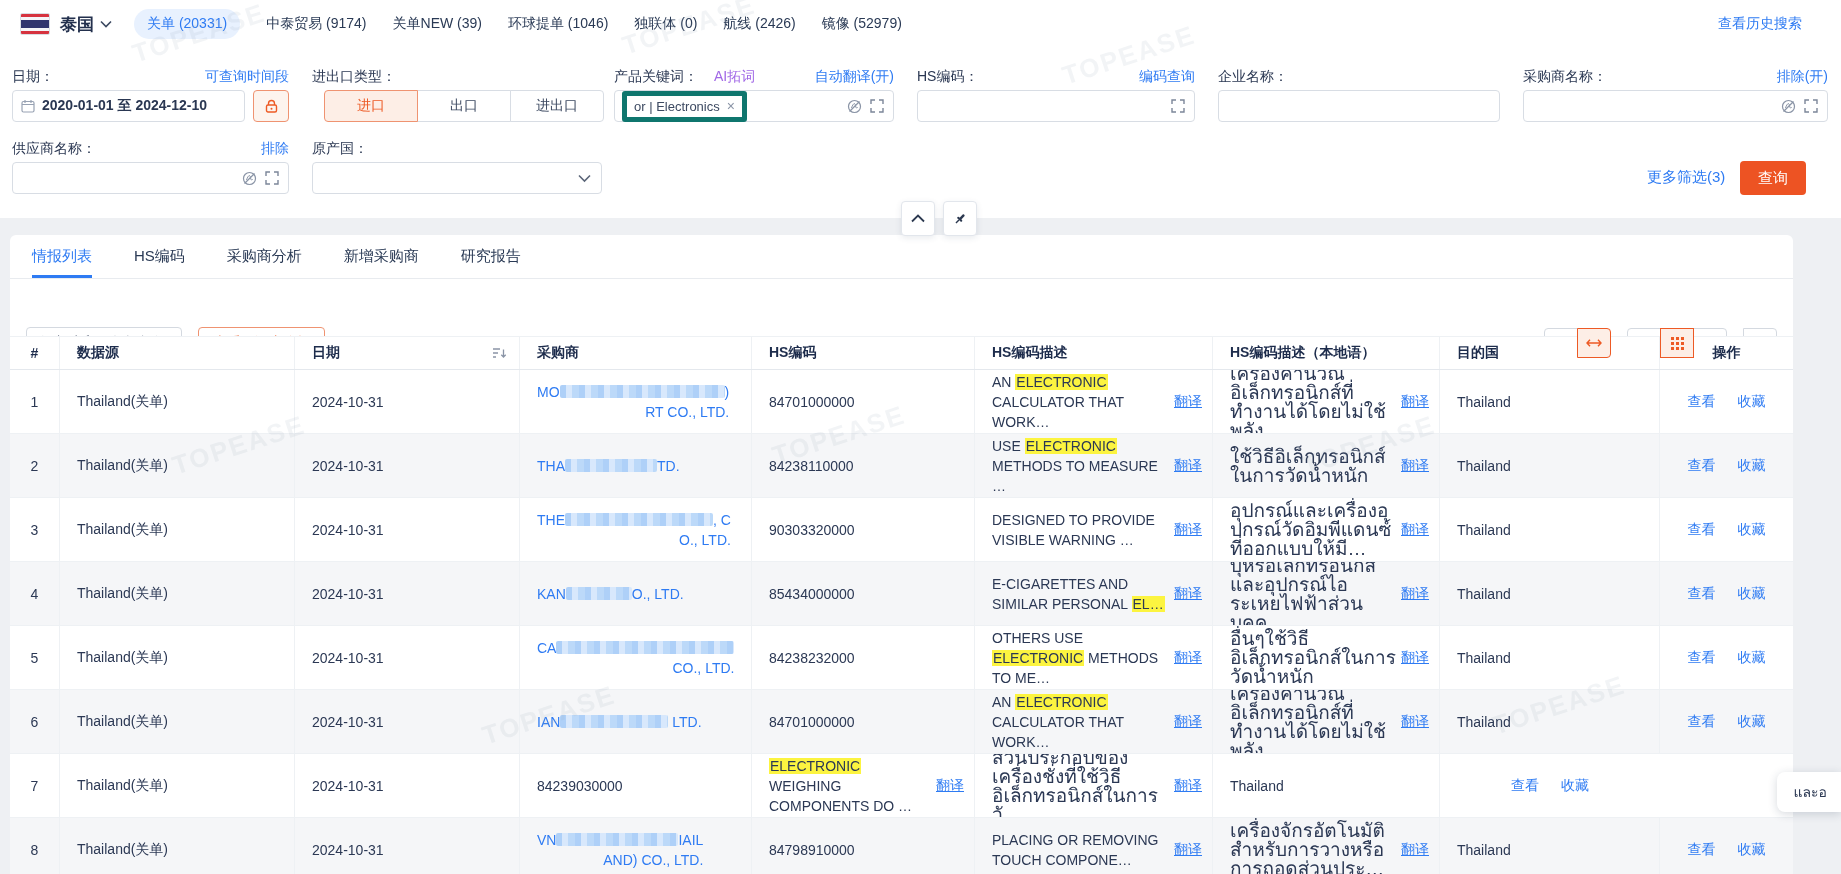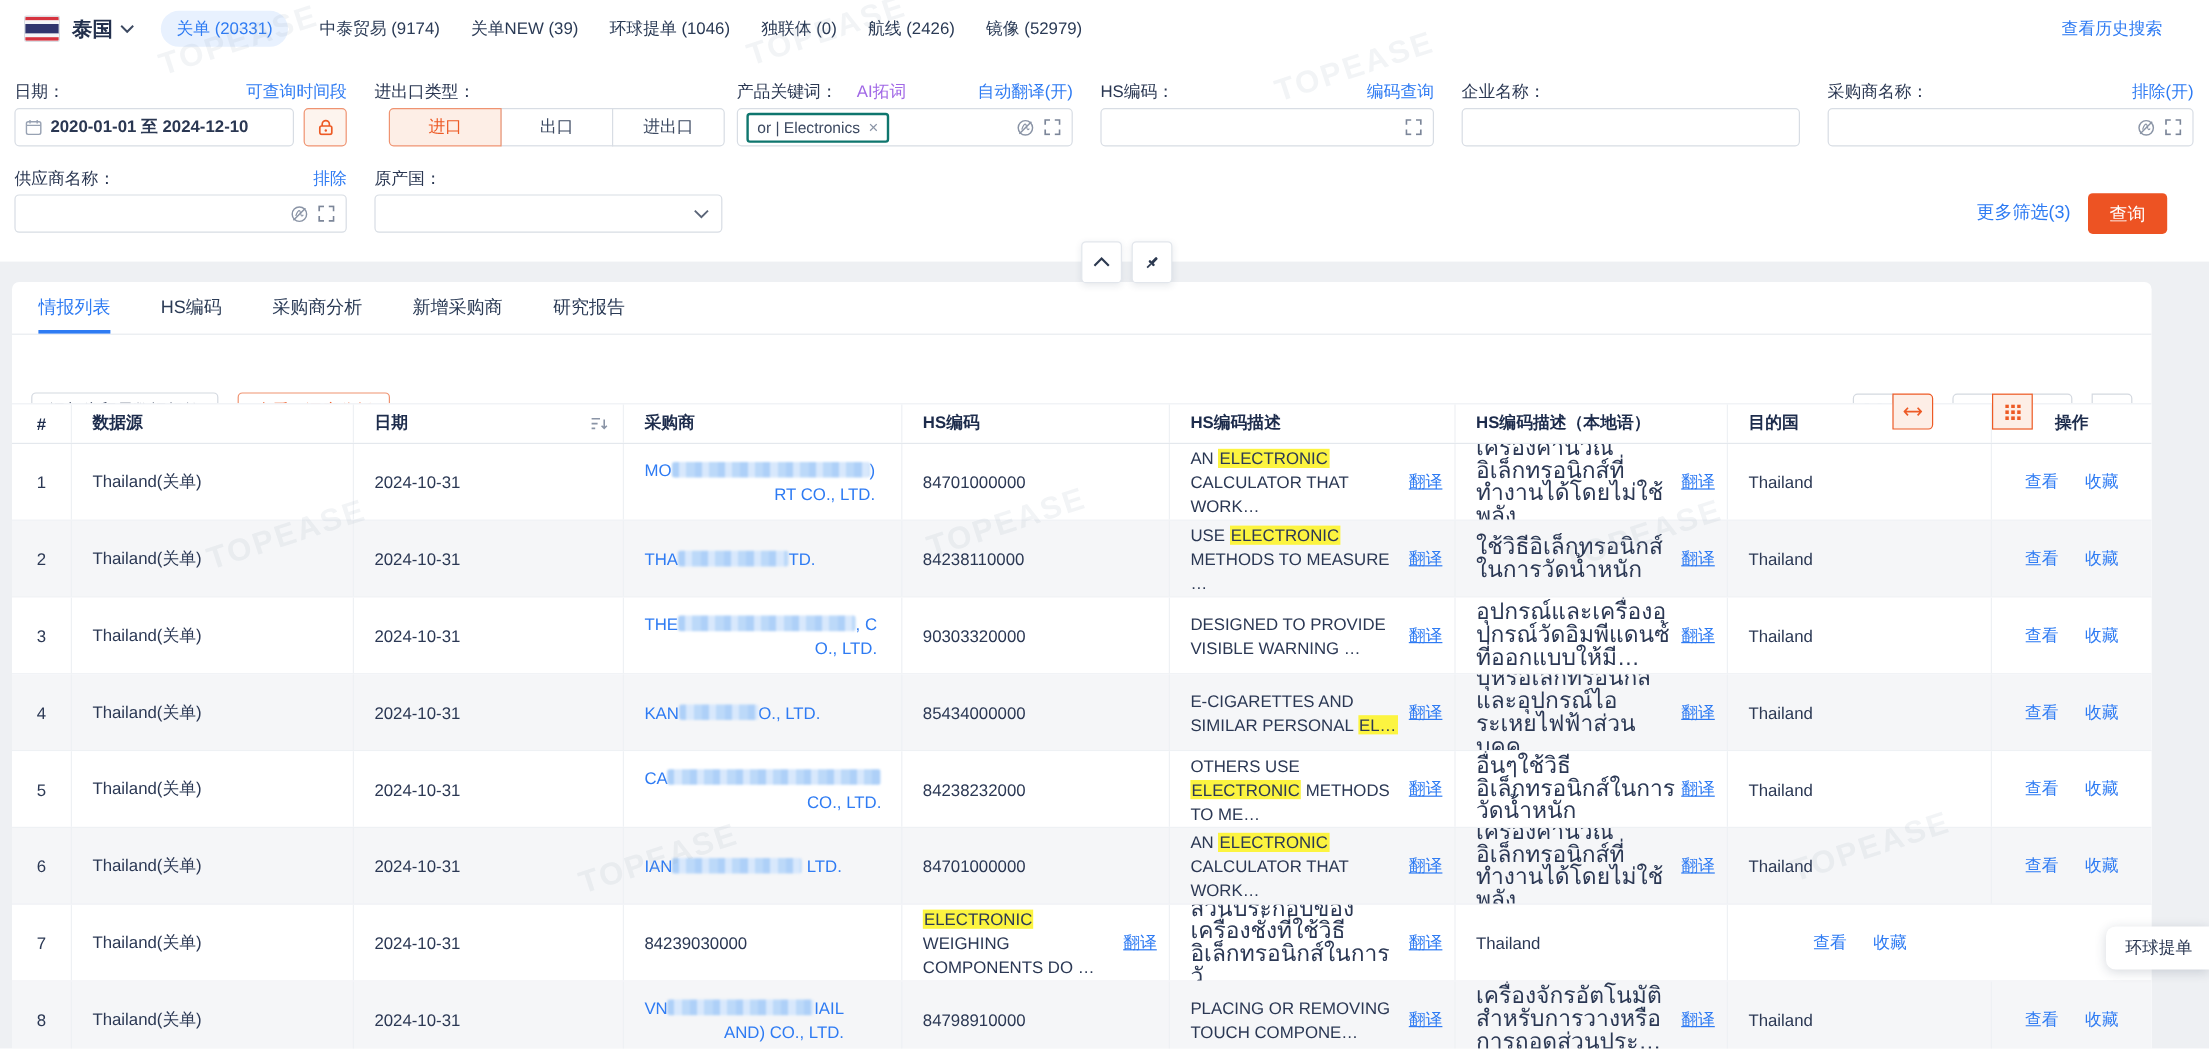--- a/index.html
+++ b/index.html
@@ -30,21 +30,21 @@
   .cal{margin-left:8px;display:flex;}
   .datetext{margin-left:7px;color:#2a3752;}
   .lockbtn{position:absolute;left:241px;top:22px;width:36px;height:32px;border:1px solid #ef9371;
            background:#fdf4ee;border-radius:4px;display:flex;align-items:center;justify-content:center;box-sizing:border-box;cursor:pointer;}
   .seggroup{position:absolute;top:22px;left:0;display:flex;}
   .seg{width:94px;height:32px;border:1px solid #d8dde4;display:flex;align-items:center;justify-content:center;
        margin-left:-1px;background:#fff;color:#3c4961;box-sizing:border-box;cursor:pointer;}
   .seg:first-child{border-radius:4px 0 0 4px;margin-left:12px;}
   .seg:last-child{border-radius:0 4px 4px 0;}
   .seg.sel{background:#fdeee6;border:1px solid #ef9371;color:#ed5a25;z-index:2;}
-  .kw-tag{display:flex;align-items:center;gap:7px;border:2px solid #0f766e;border-radius:3px;
+  .kw-tag{display:flex;align-items:center;gap:7px;border:5px solid #0f766e;border-radius:3px;
           padding:3px 7px;margin-left:7px;color:#3c4961;font-size:13px;white-space:nowrap;}
   .kw-tag .x{color:#8a94a6;cursor:pointer;font-size:14px;line-height:1;}
   .selectbox{justify-content:space-between;padding-right:10px;cursor:pointer;}
   .more-filters{position:absolute;left:1647px;top:120px;color:#2e7bf3;cursor:pointer;font-size:15px;}
   .search-btn{position:absolute;left:1740px;top:113px;width:66px;height:34px;background:#ed5323;color:#fff;
               border-radius:4px;display:flex;align-items:center;justify-content:center;font-size:15px;cursor:pointer;}
   
   .collapse-group{position:absolute;top:201px;left:901px;display:flex;gap:8px;z-index:6;}
   .cbtn{width:32px;height:33px;background:#fff;border:1px solid #e2e6ec;border-radius:4px;
         box-shadow:0 2px 6px rgba(40,60,90,.10);display:flex;align-items:center;justify-content:center;cursor:pointer;}
@@ -551,14 +551,14 @@
 
   <span class="wm" style="left:130px;top:18px;">TOPEASE</span>
   <span class="wm" style="left:620px;top:10px;">TOPEASE</span>
   <span class="wm" style="left:1060px;top:40px;">TOPEASE</span>
   <span class="wm" style="left:170px;top:430px;">TOPEASE</span>
   <span class="wm" style="left:770px;top:420px;">TOPEASE</span>
   <span class="wm" style="left:1300px;top:430px;">TOPEASE</span>
   <span class="wm" style="left:480px;top:700px;">TOPEASE</span>
   <span class="wm" style="left:1490px;top:690px;">TOPEASE</span>
 
-  <div class="feedback">环球提单</div>
+  <div class="feedback">และอ</div>
 </div>
 
 </body></html>

